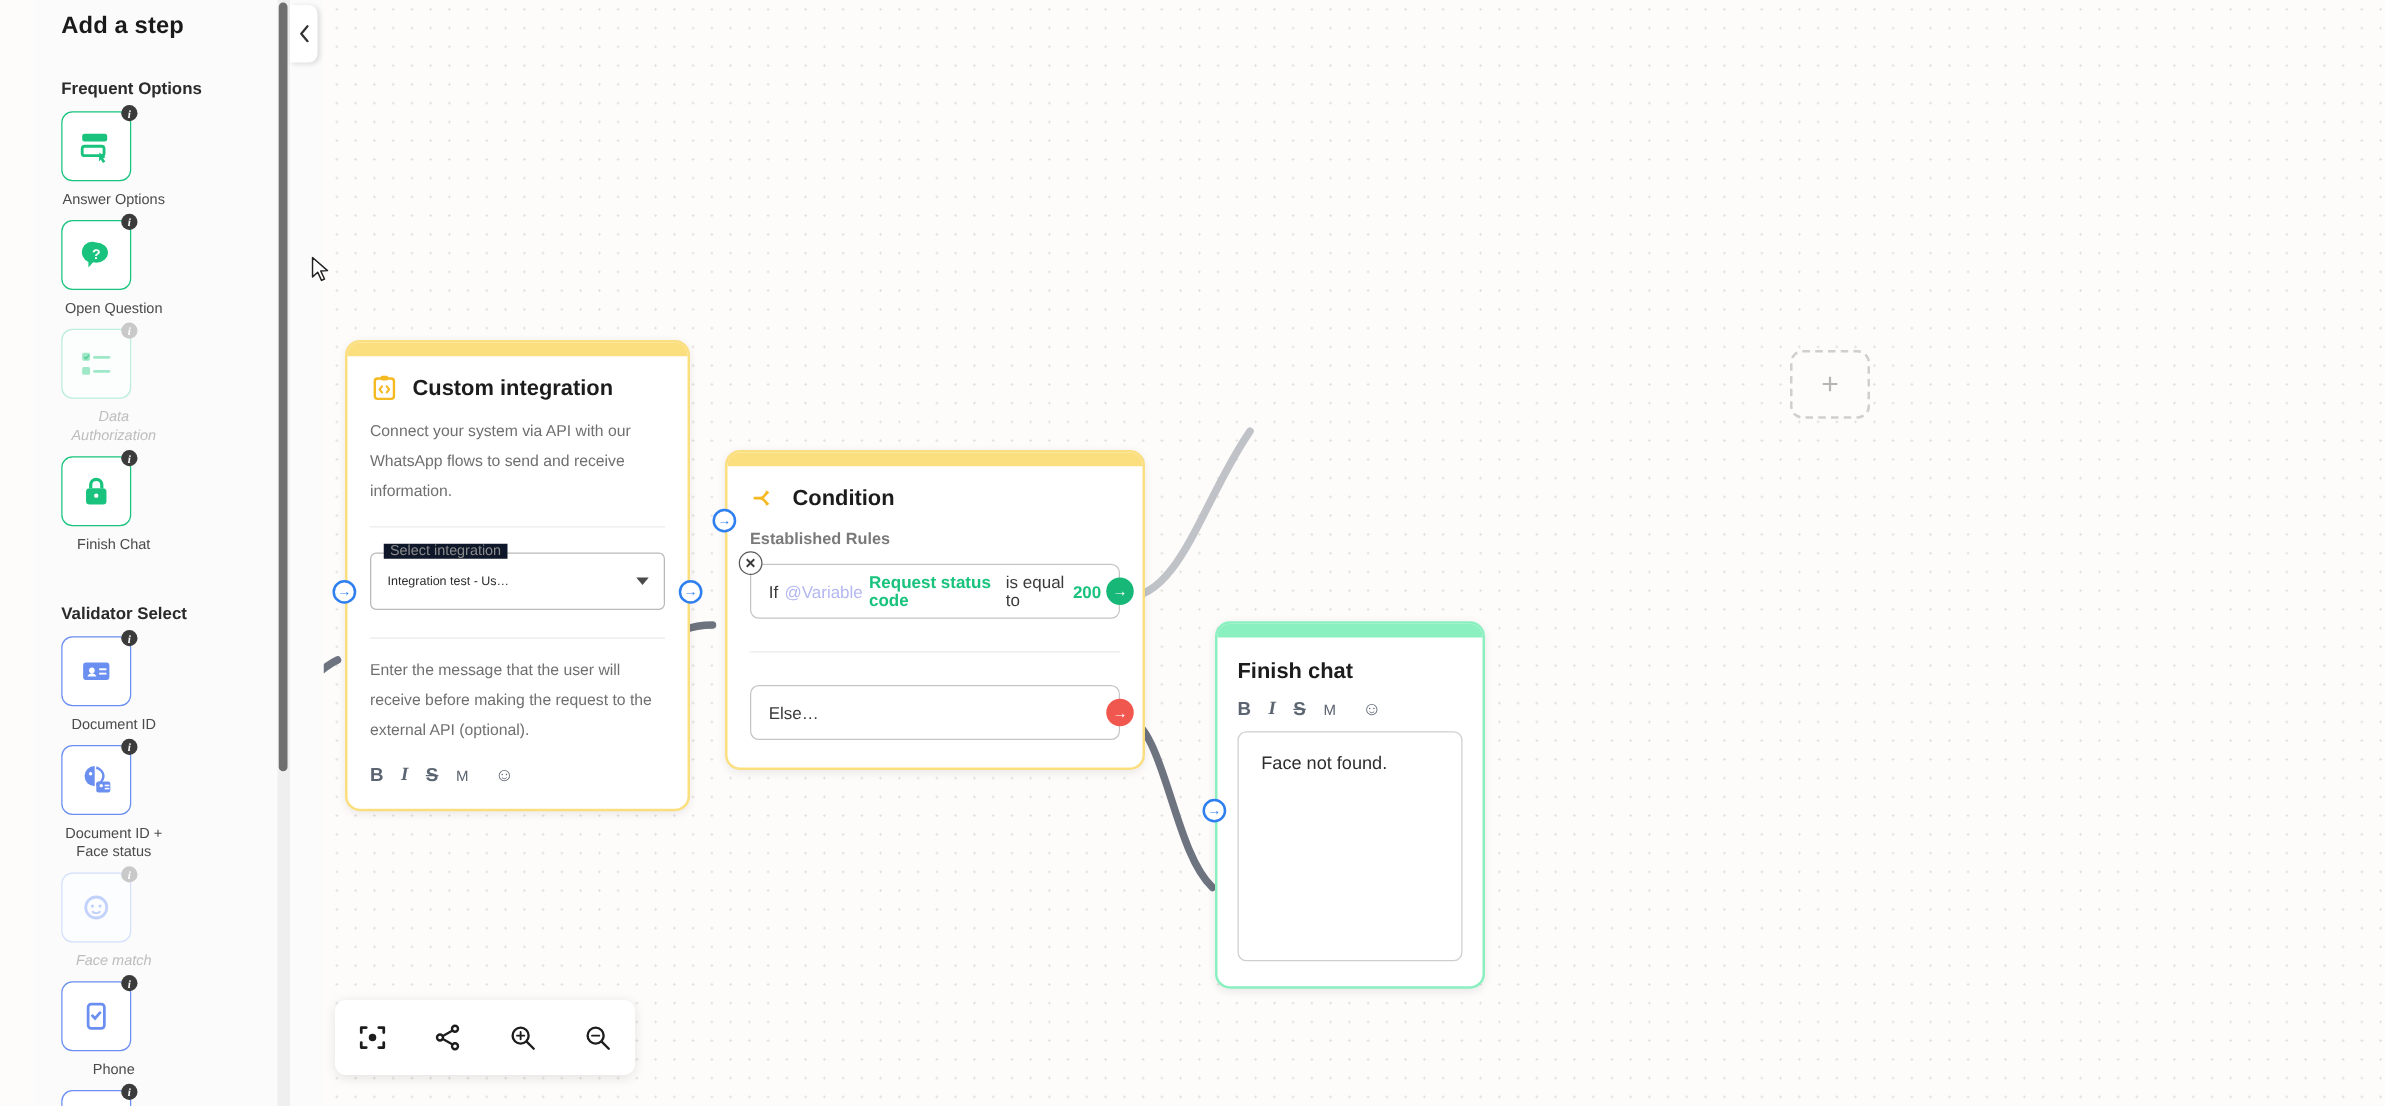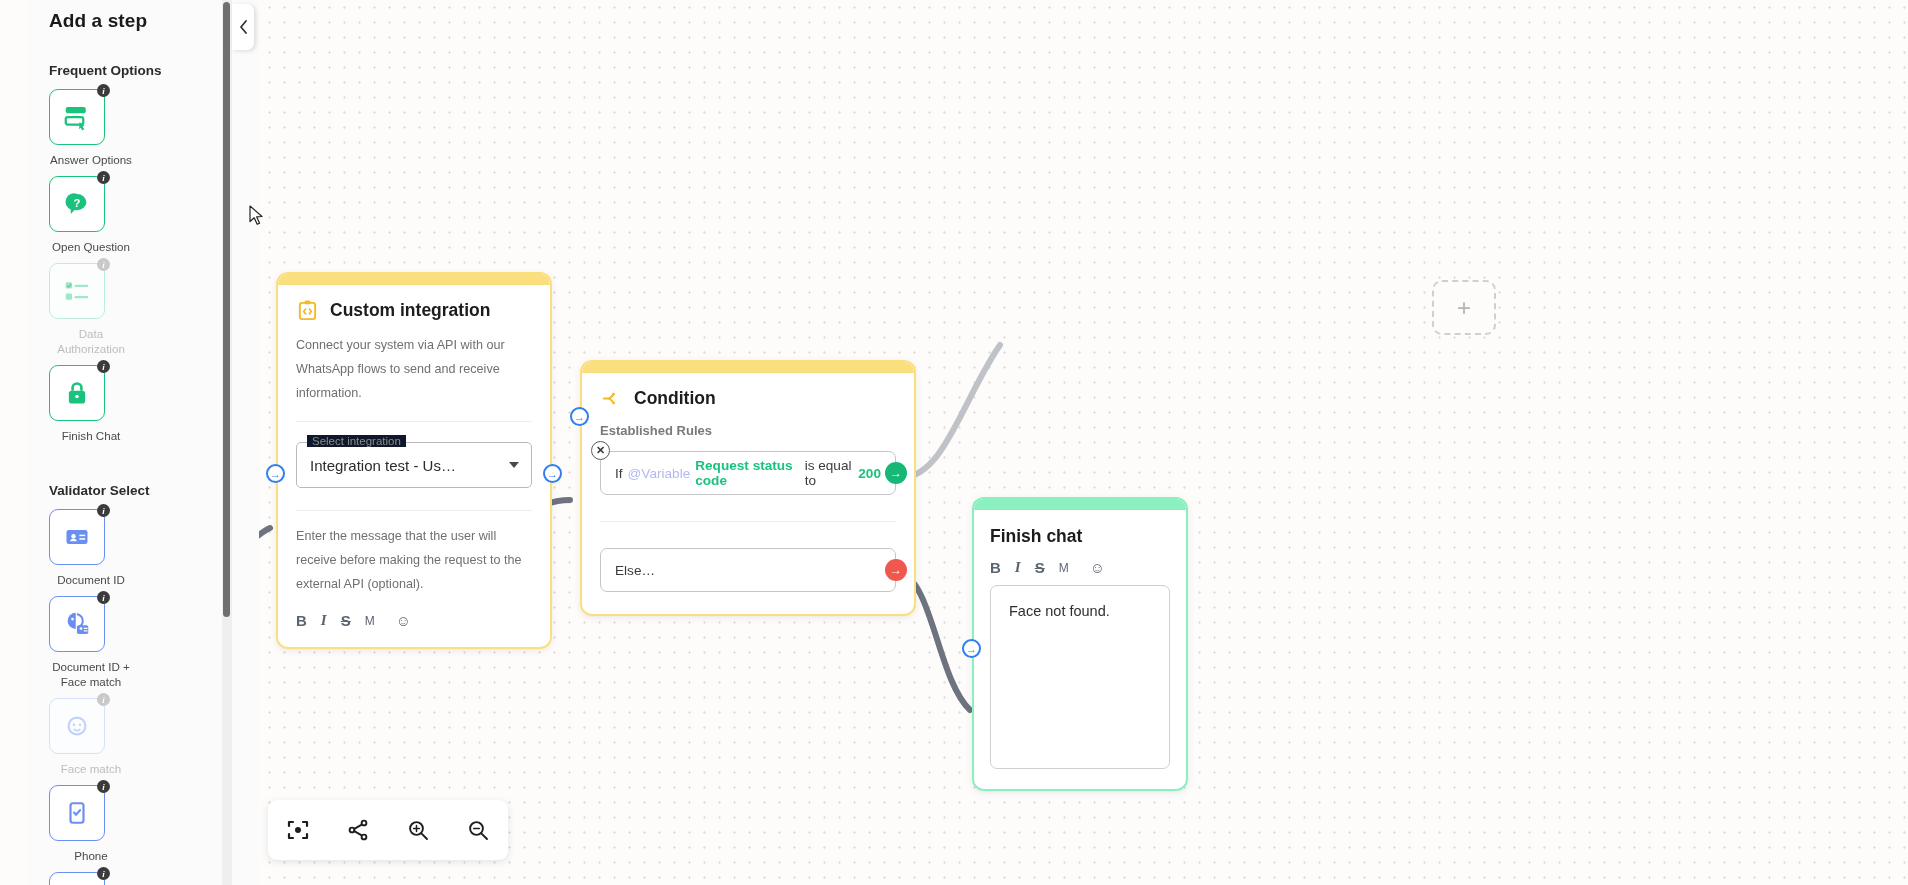--- a/index.html
+++ b/index.html
@@ -53,21 +53,21 @@
     font-size: 9px; font-weight: 700; font-style: italic;
     display: flex; align-items: center; justify-content: center;
     font-family: "Liberation Serif", serif;
   }
   .sb-info.dim { background: #c9c9c9; }
   .sb-label {
     width: 84px; text-align: center;
     font-size: 11.6px; color: #4a4a4a; line-height: 15px;
     margin-top: 7px;
   }
-  .sb-label.dim { color: #bdbdbd; }
+  .sb-label.dim { color: #bdbdbd; font-style: italic; }
 
   
   #sb-track {
     position: absolute; left: 222px; top: 0;
     width: 10px; height: 885px; background: #efefef;
     z-index: 22;
   }
   #sb-thumb {
     position: absolute; left: 223px; top: 2px;
     width: 7px; height: 615px; border-radius: 4px;
@@ -127,21 +127,21 @@
     border: 1px solid #b9b9b9;
     border-radius: 5px;
     display: flex; align-items: center;
     padding: 0 13px;
   }
   .field-legend {
     position: absolute; top: -8px; left: 10px;
     background: #0f172a; padding: 0 5px;
     font-size: 11.5px; color: #8b8b8b;
   }
-  .field-value { font-size: 15px; color: #2c2c2c; }
+  .field-value { font-size: 10px; color: #2c2c2c; }
   .caret {
     position: absolute; right: 12px; top: 50%; transform: translateY(-50%);
     width: 0; height: 0;
     border-left: 5px solid transparent; border-right: 5px solid transparent;
     border-top: 6px solid #4a4a4a;
   }
 
   
   .rt-toolbar {
     display: flex; align-items: center; gap: 14px;
@@ -321,21 +321,21 @@
             <svg width="30" height="30" viewBox="0 0 24 24">
               <path d="M11 3a6.5 6.5 0 0 0 0 13V3z" fill="#6b8ff0"></path>
               <circle cx="8.4" cy="8" r="1.1" fill="#fff"></circle>
               <path d="M12 4c3 1 4.6 3.4 4.6 5.5S15 14 12 15" stroke="#6b8ff0" stroke-width="1.6" fill="none"></path>
               <rect x="12" y="13" width="9" height="7" rx="1.4" fill="#6b8ff0"></rect>
               <circle cx="15.2" cy="15.6" r="1.1" fill="#fff"></circle>
               <rect x="17.4" y="15" width="3" height="1" fill="#fff"></rect>
               <rect x="17.4" y="17" width="3" height="1" fill="#fff"></rect>
             </svg>
           </div>
-          <div class="sb-label">Document ID + Face match</div>
+          <div class="sb-label">Document ID + Face status</div>
         </div>
 
         <div class="sb-cell">
           <div class="sb-tile blue dim">
             <div class="sb-info dim">i</div>
             <svg width="28" height="28" viewBox="0 0 24 24">
               <circle cx="12" cy="12" r="7.2" fill="none" stroke="#c3d2fa" stroke-width="1.9"></circle>
               <circle cx="9.4" cy="11" r="1.1" fill="#c3d2fa"></circle>
               <circle cx="14.6" cy="11" r="1.1" fill="#c3d2fa"></circle>
               <path d="M9.2 14.6a3.6 3.6 0 0 0 5.6 0" stroke="#c3d2fa" stroke-width="1.5" fill="none"></path>

